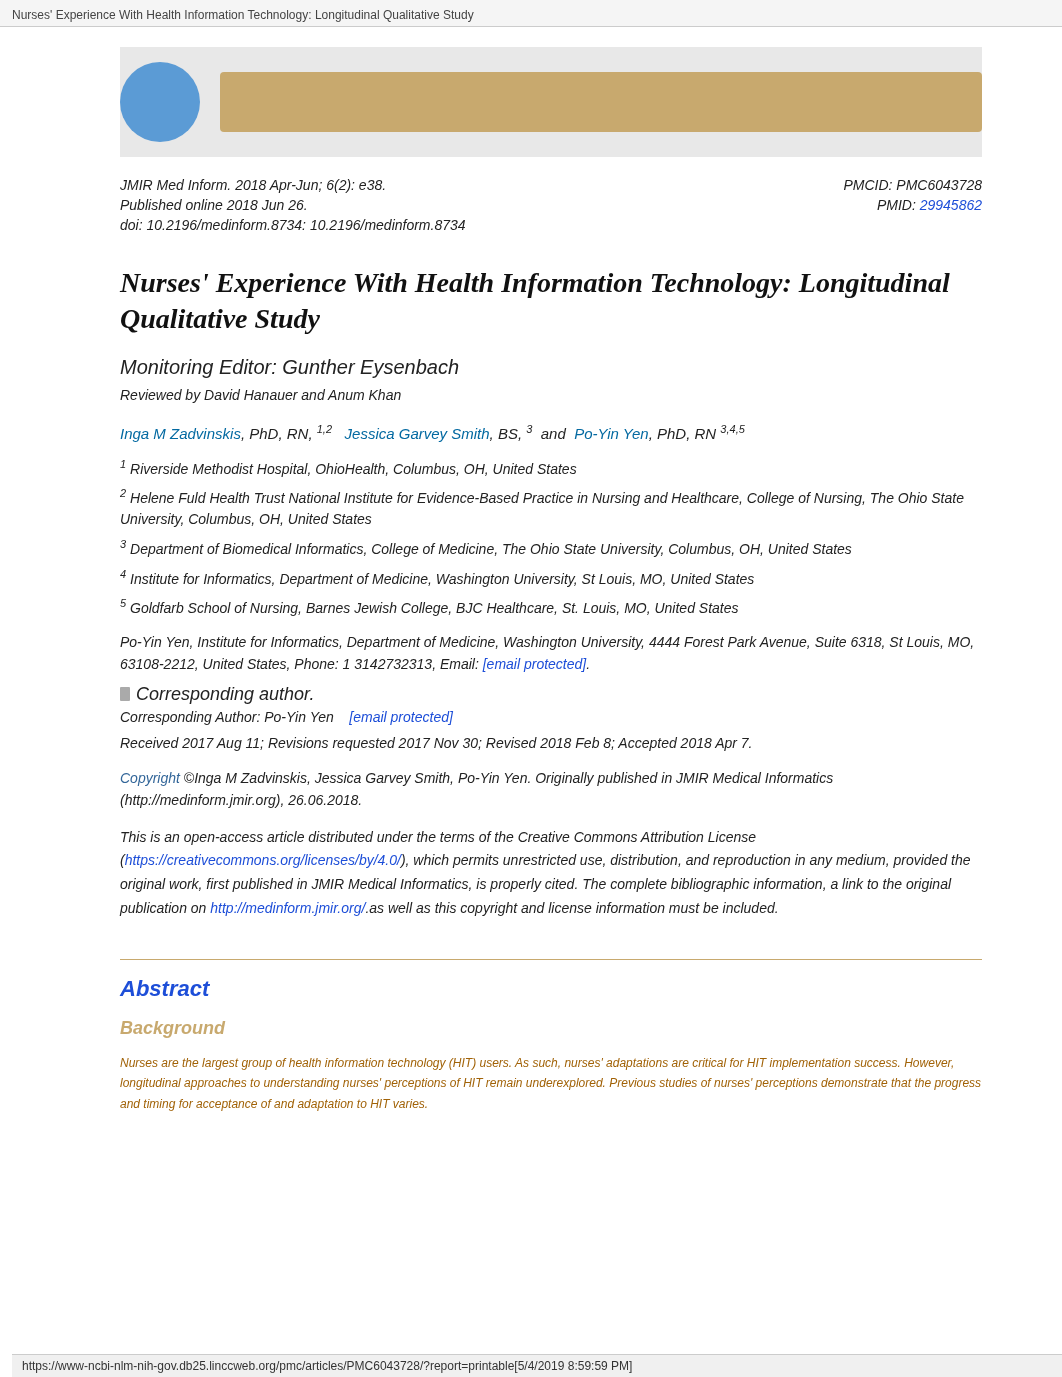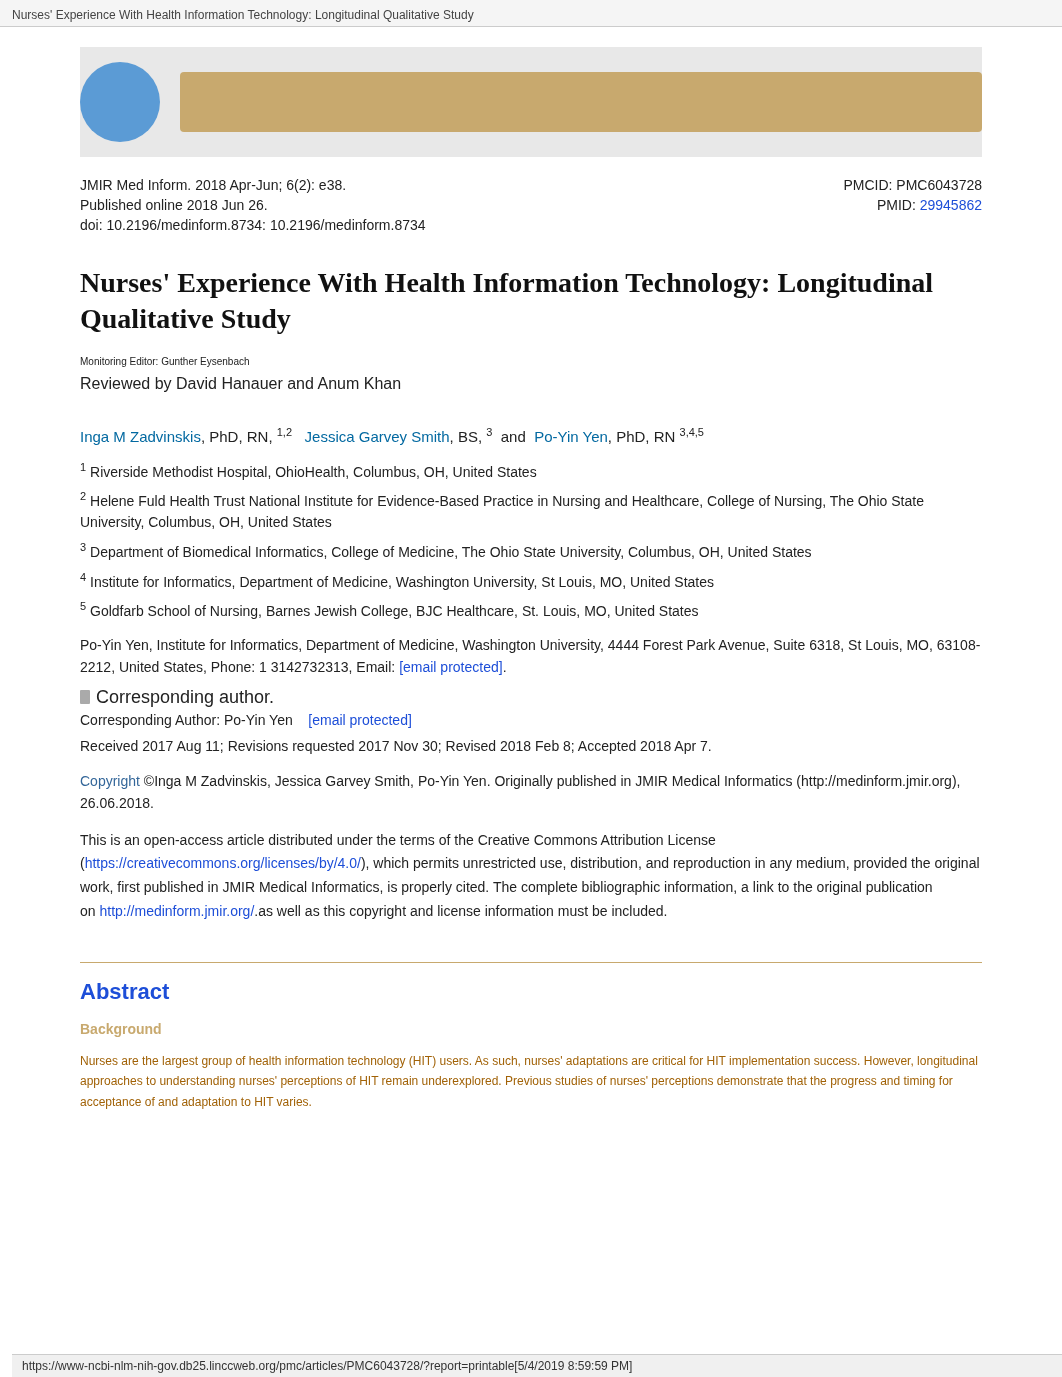--- a/index.html
+++ b/index.html
@@ -13,21 +13,22 @@
     }
     .browser-tab {
       font-family: Arial, sans-serif;
       font-size: 12px;
       color: #444;
       padding: 8px 12px 4px 12px;
       border-bottom: 1px solid #ccc;
       background: #f5f5f5;
     }
     .page-wrapper {
-      padding: 0 80px 40px 80px;
+      padding: 0 80px 40px 120px;
+      font-style: italic;
     }
     .header-banner {
       width: 100%;
       height: 110px;
       background: #e8e8e8;
       margin: 20px 0 20px 0;
       display: flex;
       align-items: center;
       justify-content: center;
       overflow: hidden;
@@ -69,30 +70,30 @@
       text-decoration: none;
     }
     .article-title {
       font-size: 28px;
       font-weight: bold;
       color: #111;
       margin: 28px 0 16px 0;
       line-height: 1.3;
     }
     .monitoring-editor {
-      font-size: 10px;
+      font-size: 20px;
       color: #222;
       margin-bottom: 8px;
       font-family: Arial, sans-serif;
       margin-top: 18px;
     }
     .reviewed-by {
-      font-size: 16px;
-      color: #222;
-      margin-bottom: 33px;
+      font-size: 14px;
+      color: #222;
+      margin-bottom: 20px;
       font-family: Arial, sans-serif;
     }
     .authors-line {
       font-size: 15px;
       color: #222;
       margin-bottom: 14px;
       font-family: Arial, sans-serif;
     }
     .author-link {
       color: #0369a1;
@@ -163,21 +164,21 @@
       margin: 24px 0 16px 0;
     }
     .abstract-heading {
       font-size: 22px;
       color: #1d4ed8;
       font-family: Arial, sans-serif;
       font-weight: bold;
       margin-bottom: 16px;
     }
     .background-heading {
-      font-size: 14px;
+      font-size: 18px;
       color: #c8a96e;
       font-family: Arial, sans-serif;
       font-weight: bold;
       margin-bottom: 14px;
     }
     .background-text {
       font-size: 12px;
       color: #a16207;
       font-family: Arial, sans-serif;
       line-height: 1.7;

